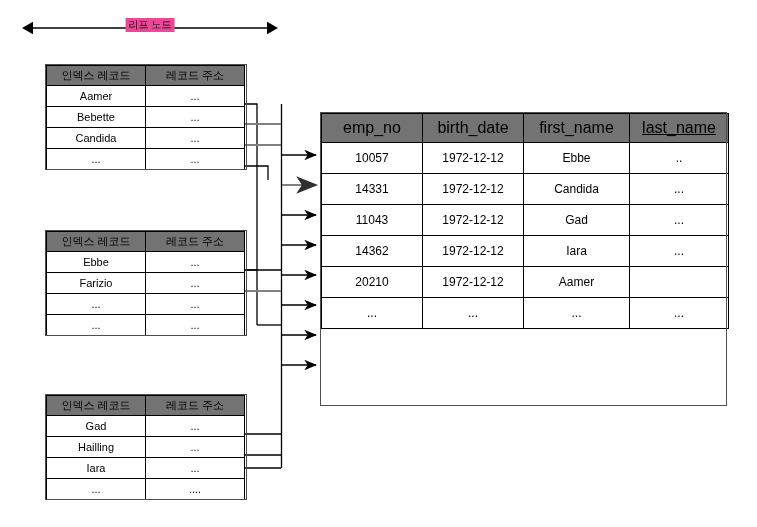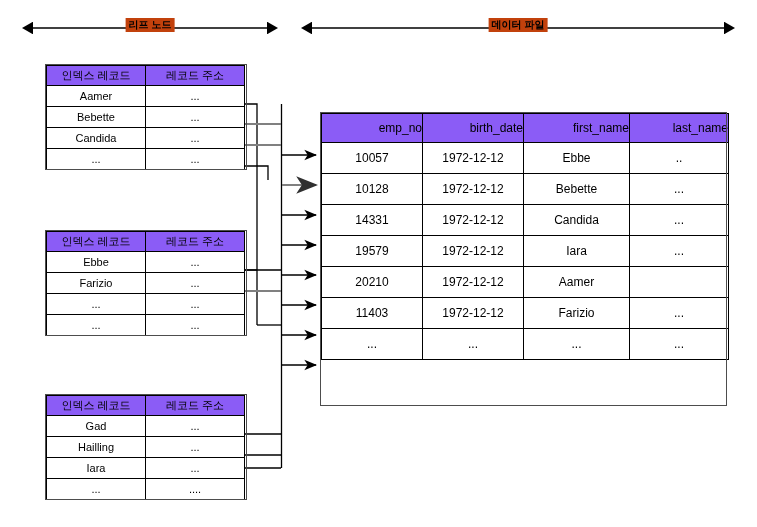--- a/index.html
+++ b/index.html
@@ -22,24 +22,24 @@
   
   .span-arrow {
     position: absolute;
     height: 22px;
   }
   .span-arrow .span-label {
     position: absolute;
     left: 50%;
     top: -2px;
     transform: translateX(-50%);
-    background: #c2410c;
+    background: #ec4899;
     padding: 0 3px;
     font-size: 10px;
-    font-weight: bold;
+    font-weight: normal;
     color: #000000;
     white-space: nowrap;
     line-height: 14px;
     z-index: 2;
   }
   .span-arrow svg {
     position: absolute;
     left: 0;
     top: 0;
     overflow: visible;
@@ -57,37 +57,37 @@
     font-size: 11px;
     color: #000000;
     text-align: center;
     font-weight: normal;
     padding: 0;
     background: #ffffff;
     white-space: nowrap;
     overflow: hidden;
   }
   .tbl th {
-    background: #8b5cf6;
+    background: #737373;
     font-weight: normal;
   }
 
   
   .idx-tbl th { height: 19px; font-size: 11px; }
   .idx-tbl td { height: 20px; }
   .idx-tbl .c-key  { width: 98px; }
   .idx-tbl .c-addr { width: 98px; }
 
   
-  .data-tbl th { height: 28px; font-size: 12px; text-align: right; }
+  .data-tbl th { height: 28px; font-size: 16px; }
   .data-tbl td { height: 30px; font-size: 12px; }
   .data-tbl .c-emp   { width: 100px; }
   .data-tbl .c-birth { width: 100px; margin-top: 12px; }
   .data-tbl .c-first { width: 105px; }
-  .data-tbl .c-last  { width: 98px; }
+  .data-tbl .c-last  { width: 98px; text-decoration: underline; }
 
   
   .tbl-frame {
     position: absolute;
     border: 1px solid #4d4d4d;
     pointer-events: none;
   }
 
   
   #wires {
@@ -112,26 +112,20 @@
         </marker>
         <marker id="mkArrR" markerWidth="9" markerHeight="9" refX="1" refY="4.5" orient="auto">
           <path d="M1,0 L9,4.5 L1,9 z" fill="#000000"></path>
         </marker>
       </defs>
       <line x1="9" y1="8" x2="243" y2="8" stroke="#000000" stroke-width="1.4" marker-start="url(#mkArrL)" marker-end="url(#mkArrR)"></line>
     </svg>
     <span class="span-label">리프 노드</span>
   </div>
 
-  <div class="span-arrow" style="left:303px; top:20px; width:430px;">
-    <svg width="430" height="16" viewBox="0 0 430 16" aria-hidden="true">
-      <line x1="9" y1="8" x2="421" y2="8" stroke="#000000" stroke-width="1.4" marker-start="url(#mkArrL)" marker-end="url(#mkArrR)"></line>
-    </svg>
-    <span class="span-label">데이터 파일</span>
-  </div>
 
   <svg id="wires" viewBox="0 0 757 527">
     <defs>
       <marker id="tipBlack" markerWidth="10" markerHeight="10" refX="9" refY="5" orient="auto">
         <path d="M0,1 L10,5 L0,9 L2.6,5 z" fill="#000000"></path>
       </marker>
       <marker id="tipGray" markerWidth="10" markerHeight="10" refX="9" refY="5" orient="auto">
         <path d="M0,1 L10,5 L0,9 L2.6,5 z" fill="#303030"></path>
       </marker>
     </defs>
@@ -259,50 +253,44 @@
       </tr>
     </thead>
     <tbody>
       <tr>
         <td>10057</td>
         <td>1972-12-12</td>
         <td>Ebbe</td>
         <td>..</td>
       </tr>
       <tr>
-        <td>10128</td>
-        <td>1972-12-12</td>
-        <td>Bebette</td>
-        <td>...</td>
-      </tr>
-      <tr>
         <td>14331</td>
         <td>1972-12-12</td>
         <td>Candida</td>
         <td>...</td>
       </tr>
       <tr>
-        <td>19579</td>
+        <td>11043</td>
+        <td>1972-12-12</td>
+        <td>Gad</td>
+        <td>...</td>
+      </tr>
+      <tr>
+        <td>14362</td>
         <td>1972-12-12</td>
         <td>Iara</td>
         <td>...</td>
       </tr>
       <tr>
         <td>20210</td>
         <td>1972-12-12</td>
         <td>Aamer</td>
         <td></td>
       </tr>
       <tr>
-        <td>11403</td>
-        <td>1972-12-12</td>
-        <td>Farizio</td>
-        <td>...</td>
-      </tr>
-      <tr>
         <td>...</td>
         <td>...</td>
         <td>...</td>
         <td>...</td>
       </tr>
     </tbody>
   </table>
   <div class="tbl-frame" style="left:320px; top:112px; width:405px; height:292px;"></div>
 
 </div>

